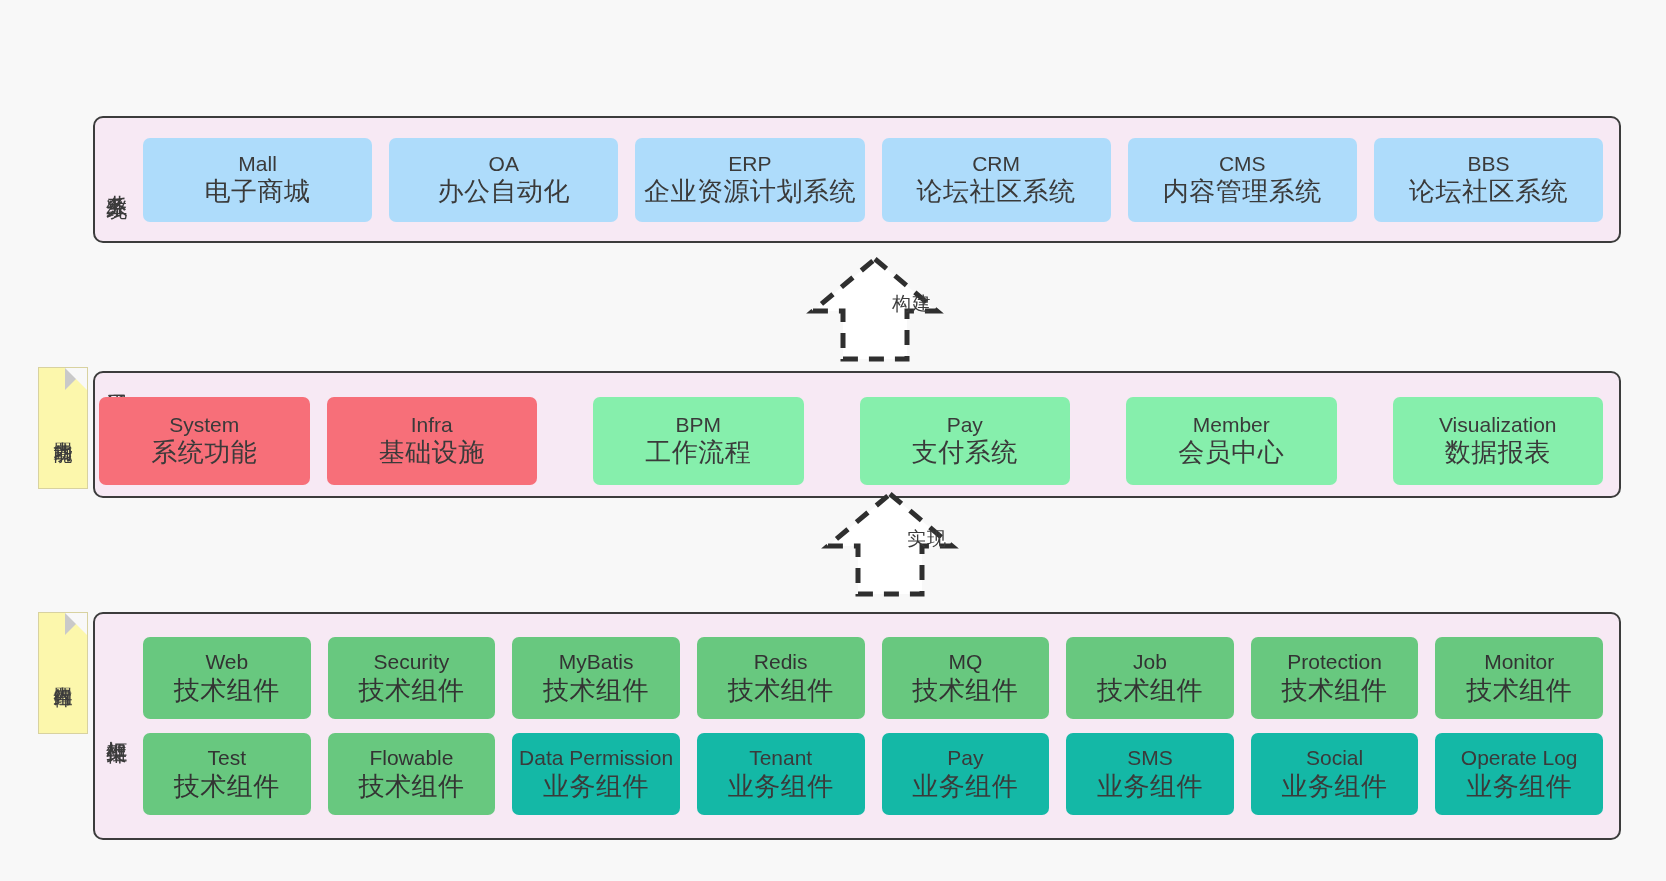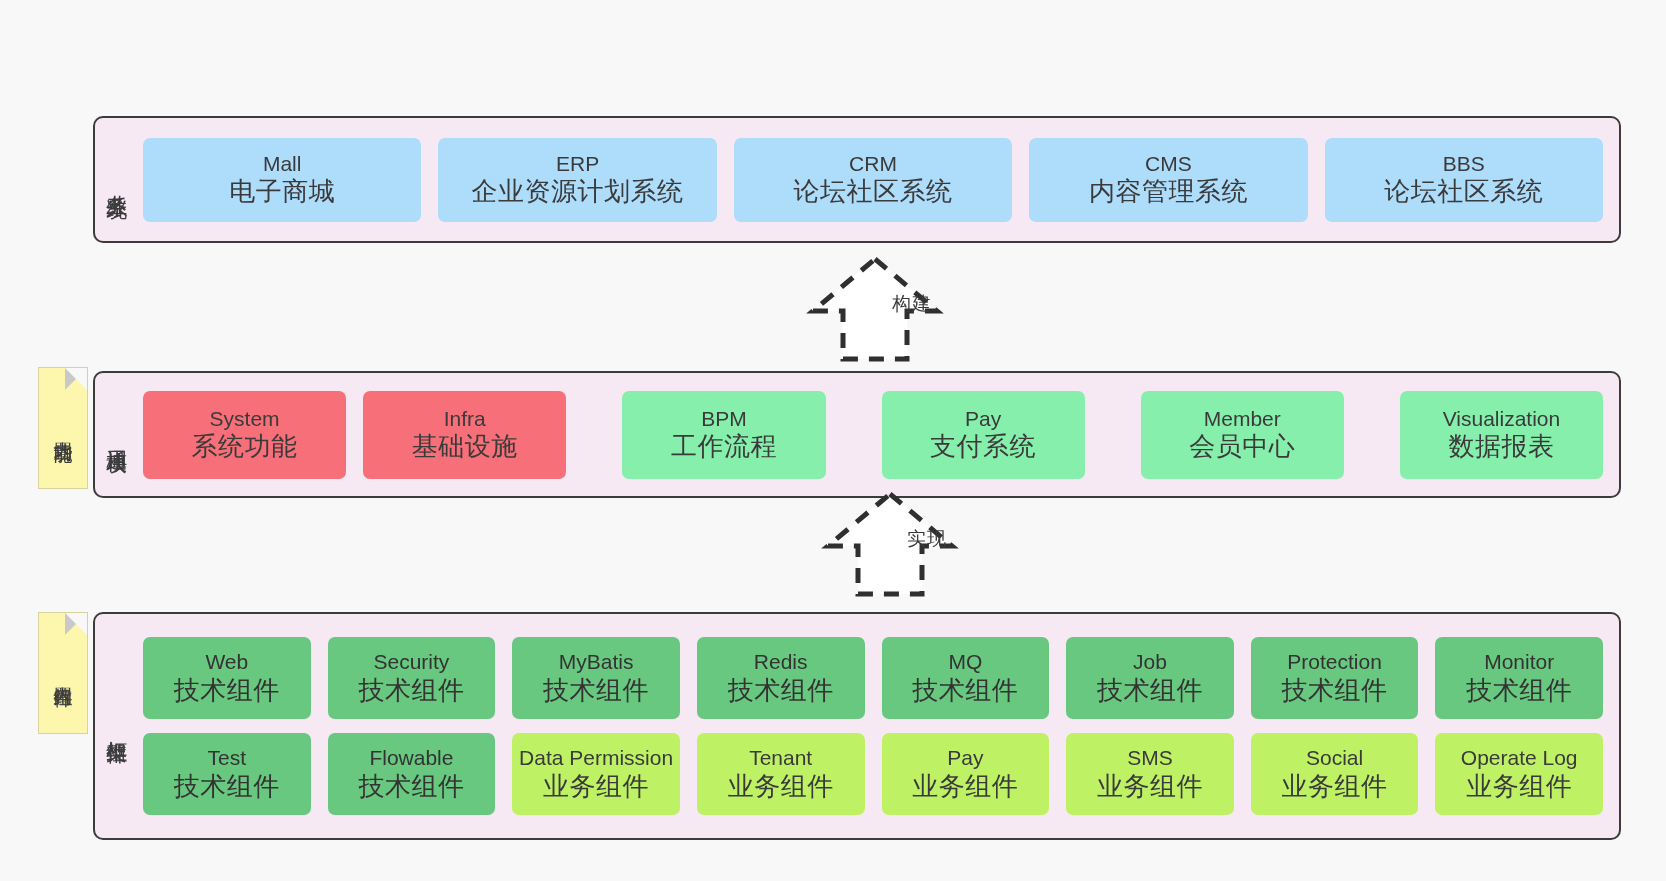--- a/index.html
+++ b/index.html
@@ -86,29 +86,29 @@
   }
   .card .cn {
     font-size: 26px;
     letter-spacing: 0.5px;
   }
 
   .c-blue      { background: #aedcfb; color: #3a3a3a; }
   .c-red       { background: #f76f79; color: #3a3a3a; }
   .c-pink      { background: #86efac; color: #3a3a3a; margin-left: 39px; }
   .c-green     { background: #68c87f; color: #333333; text-align: center; }
-  .c-lightgreen{ background: #bef264; color: #3a3a3a; }
+  .c-lightgreen{ background: #14b8a6; color: #3a3a3a; }
 
   .row-sys   { height: 84px; }
   .row-mod   { height: 88px; }
   .row-comp  { height: 82px; }
 
   
   #layer-business { left: 93px;  top: 116px; width: 1528px; height: 127px; }
-  #layer-modules  { left: 93px;  top: 371px; width: 1528px; height: 127px; }
+  #layer-modules  { left: 93px;  top: 371px; width: 1528px; height: 127px; flex-direction: column; }
   #layer-frame    { left: 93px;  top: 612px; width: 1528px; height: 228px; }
 
   
   .note {
     position: absolute;
     box-sizing: border-box;
     background: #fcf7ac;
     border: 1px solid #d8d2a0;
     display: flex;
     align-items: center;
@@ -170,20 +170,24 @@
 
   <div class="layer" id="layer-business">
     <div class="layer-title">业务系统</div>
     <div class="layer-body">
       <div class="card-row row-sys">
         <div class="card c-blue">
           <span class="en">Mall</span>
           <span class="cn">电子商城</span>
         </div>
         <div class="card c-blue">
+          <span class="en">OA</span>
+          <span class="cn">办公自动化</span>
+        </div>
+        <div class="card c-blue">
           <span class="en">ERP</span>
           <span class="cn">企业资源计划系统</span>
         </div>
         <div class="card c-blue">
           <span class="en">CRM</span>
           <span class="cn">论坛社区系统</span>
         </div>
         <div class="card c-blue">
           <span class="en">CMS</span>
           <span class="cn">内容管理系统</span>

